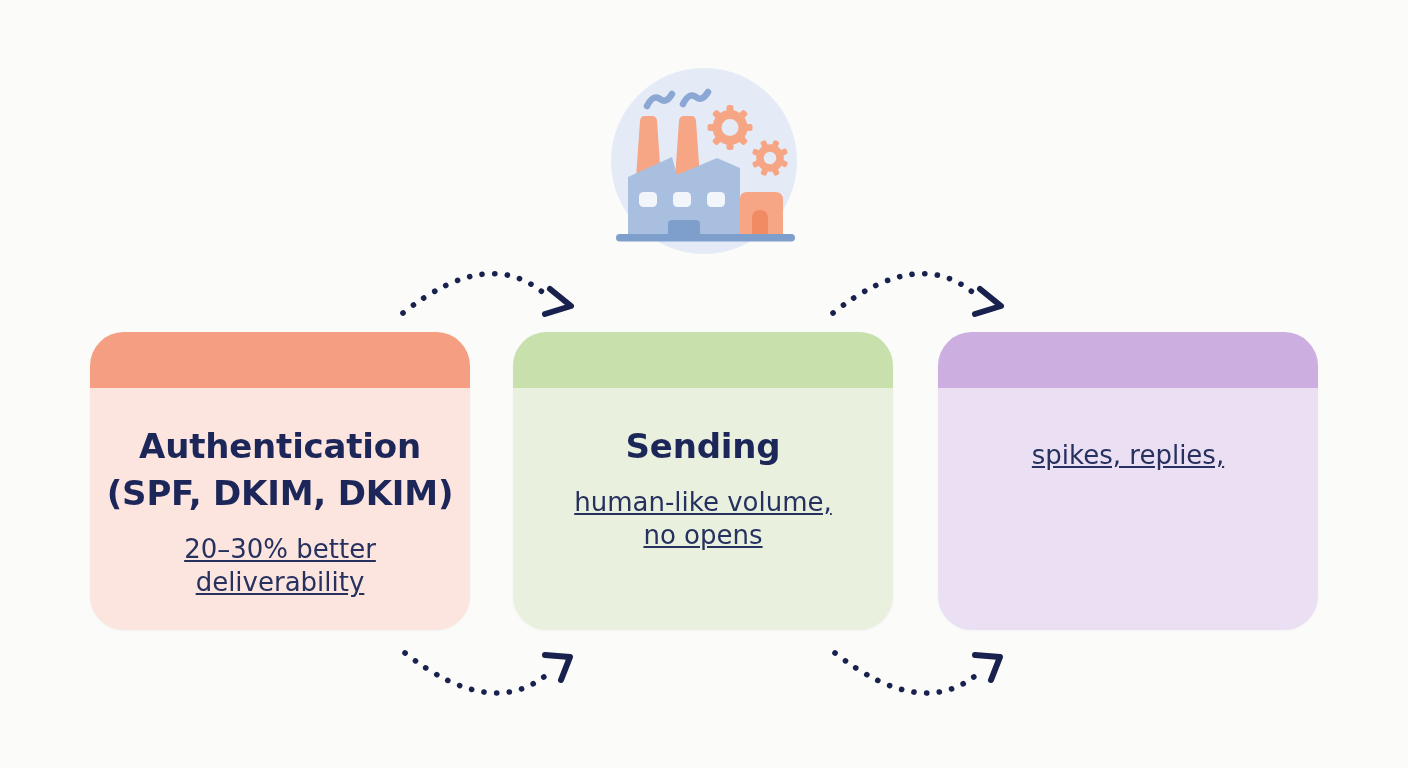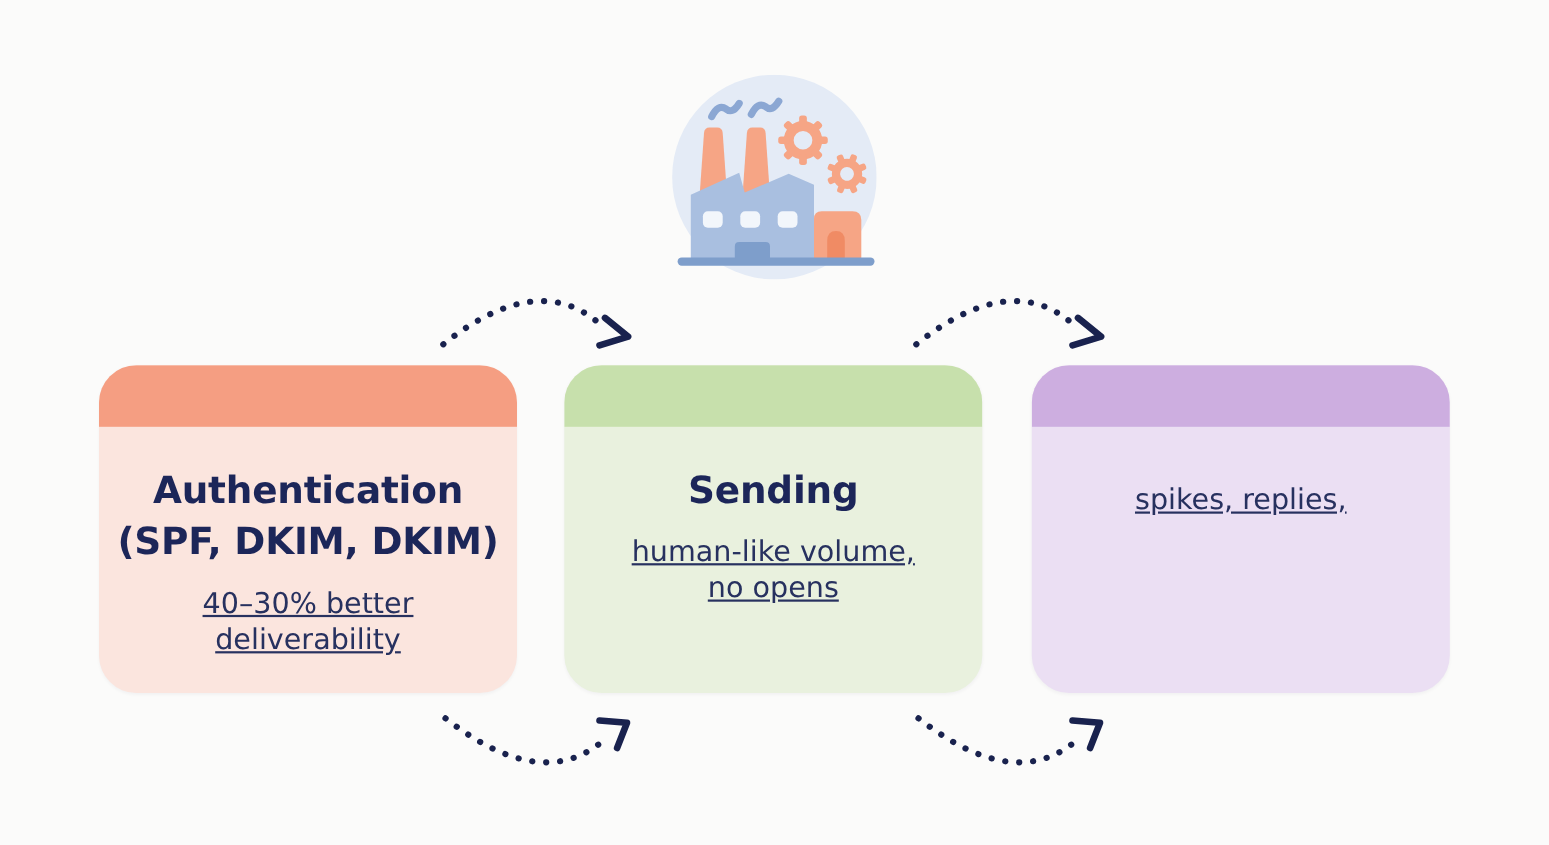--- a/index.html
+++ b/index.html
@@ -170,21 +170,21 @@
   </svg>
 
   <div class="card card-1" style="background: rgb(251, 229, 222);">
     <div class="card-header" style="background: rgb(245, 158, 130);"></div>
     <div class="card-body">
       <div class="card-title">
         <div>Authentication</div>
         <div>(SPF, DKIM, DKIM)</div>
       </div>
       <div class="card-subtitle">
-        <div>40–30% better</div>
+        <div>20–30% better</div>
         <div>deliverability</div>
       </div>
     </div>
   </div>
 
   <div class="card card-2" style="background: rgb(233, 241, 222);">
     <div class="card-header" style="background: rgb(199, 224, 172);"></div>
     <div class="card-body">
       <div class="card-title">
         <div>Sending</div>

